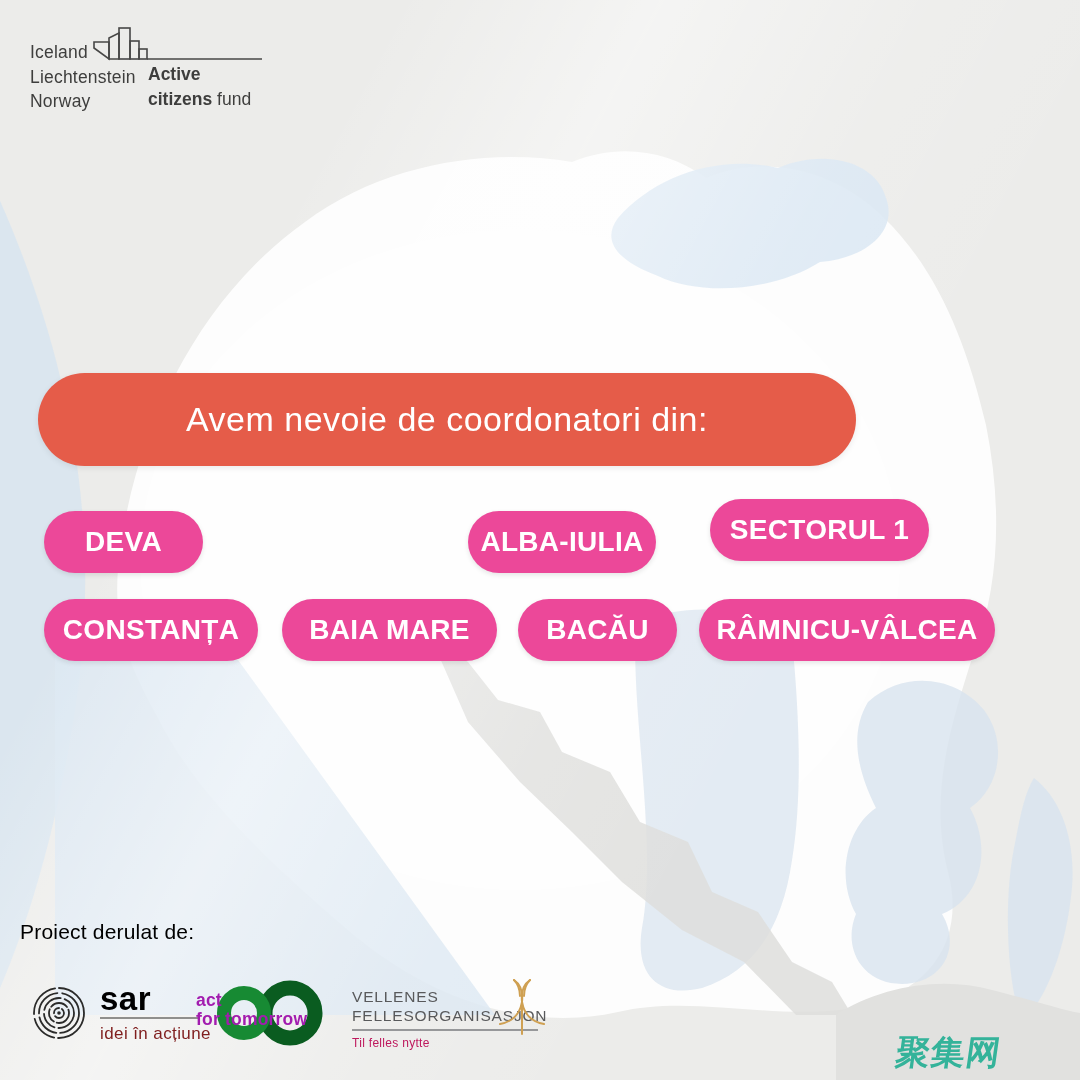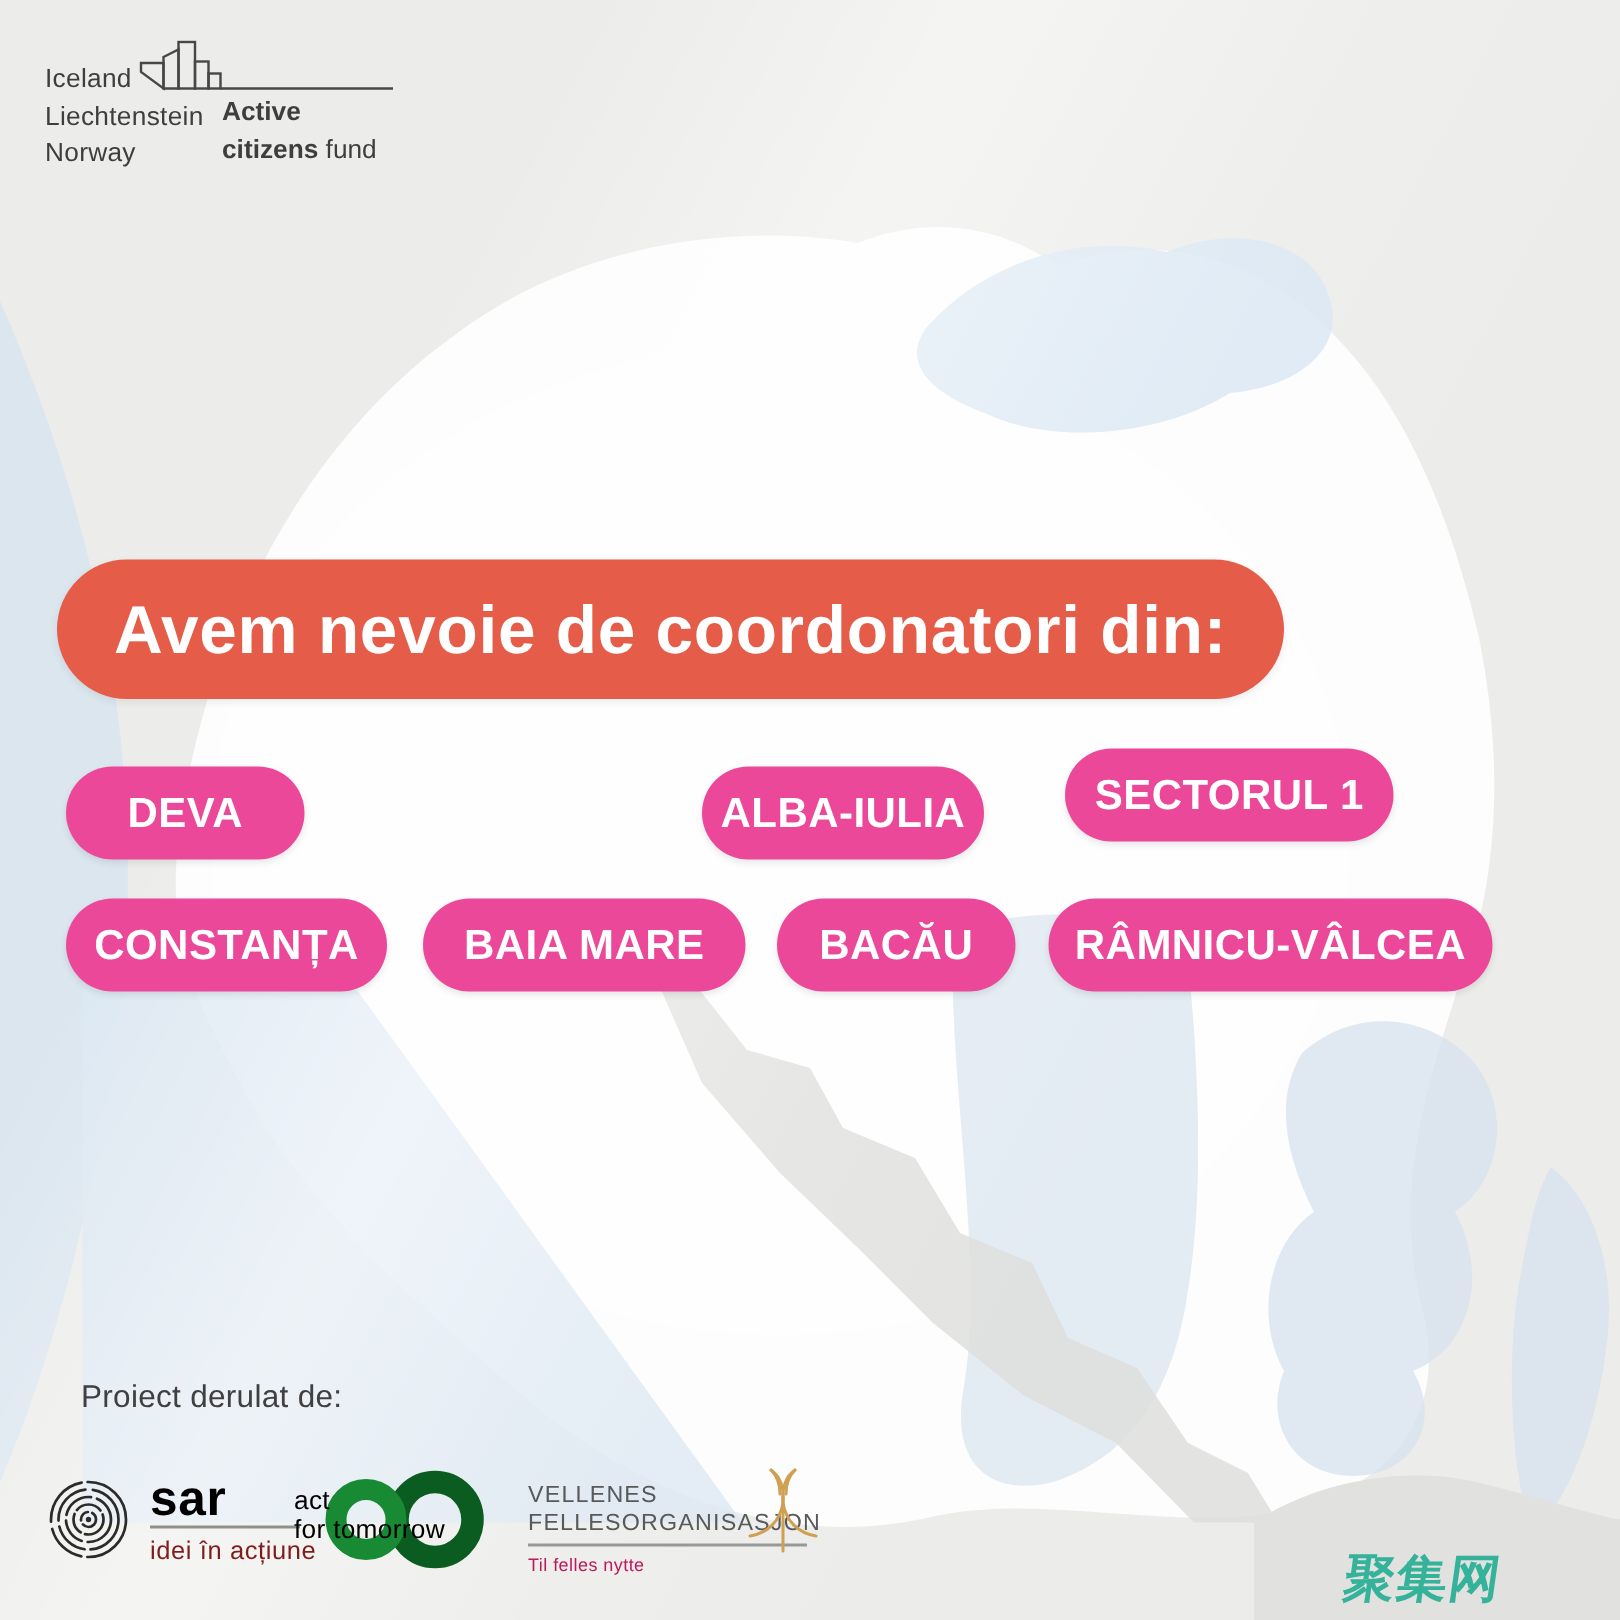--- a/index.html
+++ b/index.html
@@ -14,46 +14,46 @@
   .eea{position:absolute;left:30px;top:40px;width:250px;height:90px;color:#3E3E3D;}
   .eea .countries{font-size:17.5px;line-height:24.5px;letter-spacing:.2px;}
   .eea-mark{position:absolute;left:62px;top:-16px;}
   .eea .program{position:absolute;left:118px;top:22px;font-size:17.5px;line-height:24.5px;}
   .b{font-weight:bold;}
 
   
   .title-pill{position:absolute;left:38px;top:373px;width:818px;height:93px;background:#E55C49;
               border-radius:47px;display:flex;align-items:center;justify-content:center;
               box-shadow:0 2px 6px rgba(0,0,0,.08);}
-  .title-pill span{color:#fff;font-size:45px;font-weight:700;letter-spacing:.5px;}
+  .title-pill span{color:#fff;font-size:34px;font-weight:400;letter-spacing:.5px;}
 
   
   .pill{position:absolute;height:62px;background:#ec4899;border-radius:31px;display:flex;
         align-items:center;justify-content:center;color:#fff;font-weight:bold;font-size:28px;
         letter-spacing:.3px;box-shadow:0 2px 5px rgba(0,0,0,.10);}
   .c0{left:44px;top:511px;width:159px;}
   .c1{left:231px;top:511px;width:202px;}
   .c2{left:468px;top:511px;width:188px;}
   .c3{left:710px;top:499px;width:219px;}
   .c4{left:44px;top:599px;width:214px;}
   .c5{left:282px;top:599px;width:215px;}
   .c6{left:518px;top:599px;width:159px;}
   .c7{left:699px;top:599px;width:296px;}
 
   
-  .footer-label{position:absolute;left:54px;top:920px;font-size:21px;color:#404040;letter-spacing:.2px;}
+  .footer-label{position:absolute;left:20px;top:920px;font-size:21px;color:#000000;letter-spacing:.2px;}
   .sar{position:absolute;left:30px;top:984px;display:flex;}
   .sar-text{margin-left:12px;}
   .sar-name{font-size:33px;font-weight:bold;color:#000000;line-height:30px;letter-spacing:.5px;}
   .sar-rule{width:100px;height:2px;background:#8F8F8D;margin-top:3px;}
   .sar-tag{font-size:17px;color:#7f1d1d;margin-top:5px;letter-spacing:.4px;}
 
   .aft{position:absolute;left:192px;top:978px;width:148px;height:72px;}
-  .aft-text{position:absolute;left:4px;top:13px;font-weight:normal;font-size:17.5px;line-height:19px;
-            color:#000000;letter-spacing:.2px;}
+  .aft-text{position:absolute;left:4px;top:13px;font-weight:bold;font-size:17.5px;line-height:19px;
+            color:#a21caf;letter-spacing:.2px;}
 
   .vel{position:absolute;left:352px;top:988px;width:200px;}
   .vel-line{font-size:15.5px;letter-spacing:.8px;color:#58595B;line-height:18.5px;}
   .vel-rule{width:186px;height:1.5px;background:#97989A;margin:4px 0 5px;}
   .vel-tag{font-size:12px;color:#be185d;letter-spacing:.3px;}
   .vel-icon{position:absolute;left:146px;top:-14px;}
 
   
   .wm{position:absolute;left:896px;top:1030px;font-size:34px;font-weight:bold;color:#34B39A;
       transform:skewX(-8deg);font-family:sans-serif;letter-spacing:1px;}

